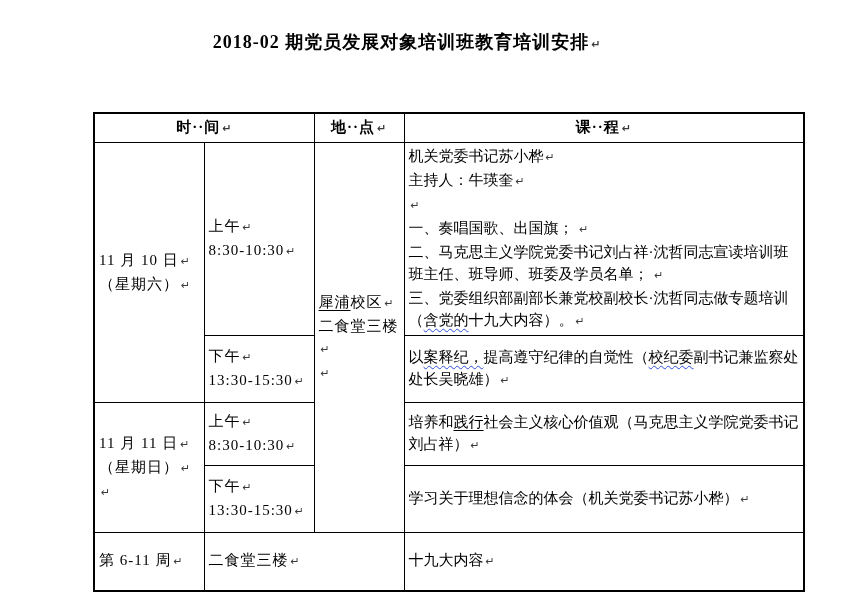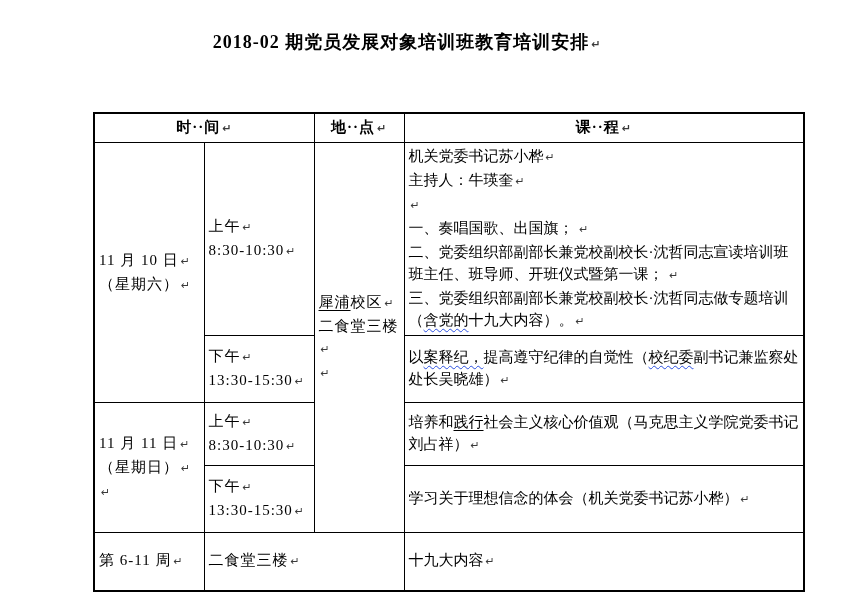--- a/index.html
+++ b/index.html
@@ -130,21 +130,21 @@
         <td rowspan="4" class="center-cell">
             <div class="para"><span class="wavy-red">犀浦</span><span>校区</span><span class="pilcrow">↵</span></div>
             <div class="para"><span>二食堂三楼</span><span class="pilcrow">↵</span></div>
             <div class="para"><span class="pilcrow">↵</span></div>
           </td>
         <td class="course-cell">
             <div class="para"><span>机关党委书记苏小桦</span><span class="pilcrow">↵</span></div>
             <div class="para"><span>主持人：牛瑛奎</span><span class="pilcrow">↵</span></div>
             <div class="para"><span class="pilcrow">↵</span></div>
             <div class="para"><span>一、奏唱国歌、出国旗； </span><span class="pilcrow">↵</span></div>
-            <div class="para"><span>二、党委组织部副部长兼党校副校长·沈哲同志宣读培训班班主任、班导师、开班仪式暨第一课； </span><span class="pilcrow">↵</span></div>
+            <div class="para"><span>二、马克思主义学院党委书记刘占祥·沈哲同志宣读培训班班主任、班导师、班委及学员名单； </span><span class="pilcrow">↵</span></div>
             <div class="para"><span>三、党委组织部副部长兼党校副校长·沈哲同志做专题培训（</span><span class="wavy-blue">含党的</span><span>十九大内容）。</span><span class="pilcrow">↵</span></div>
           </td>
       </tr>
       <tr class="r2">
         <td class="center-cell">
             <div class="para"><span>下午</span><span class="pilcrow">↵</span></div>
             <div class="para"><span>13:30-15:30</span><span class="pilcrow">↵</span></div>
           </td>
         <td class="course-cell">
             <div class="para"><span>以</span><span class="wavy-blue">案释纪，</span><span>提高遵守纪律的自觉性（</span><span class="wavy-blue">校纪委</span><span>副书记兼监察处处长吴晓雄）</span><span class="pilcrow">↵</span></div>

